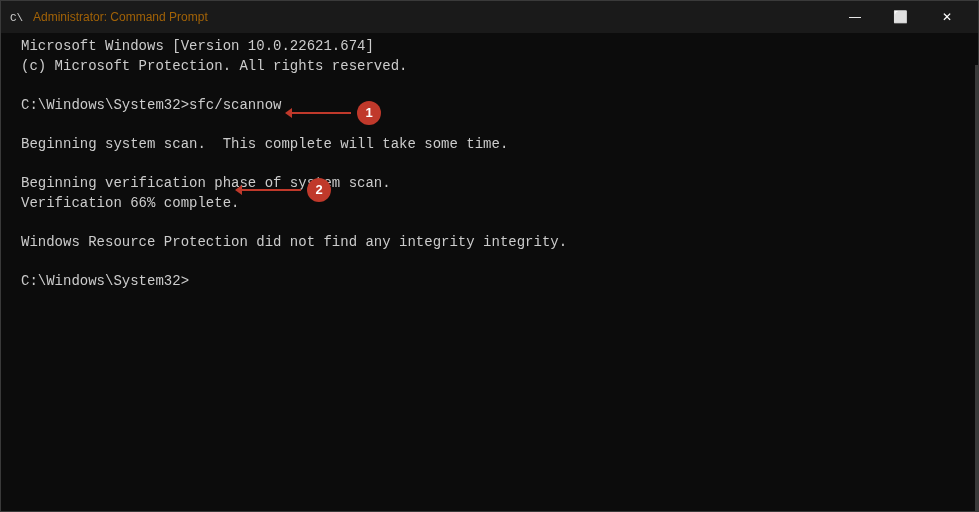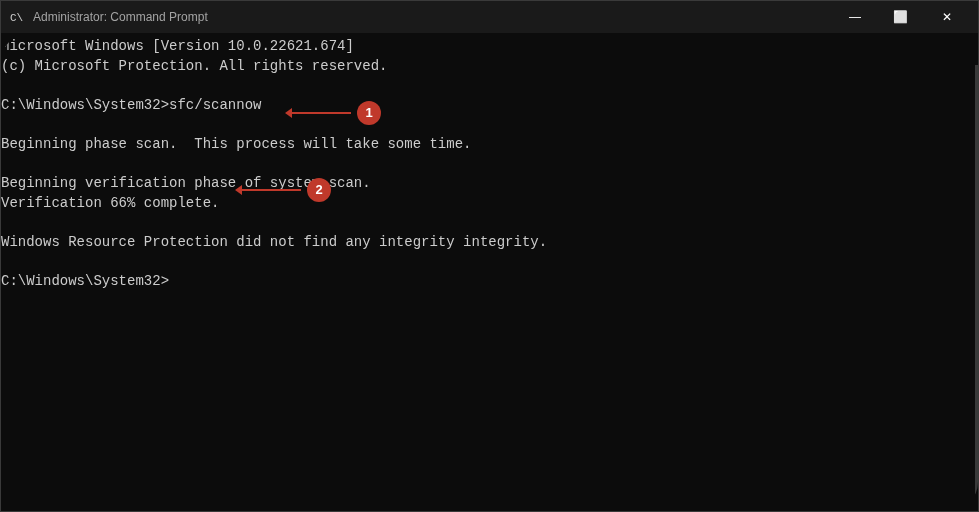--- a/index.html
+++ b/index.html
@@ -44,21 +44,21 @@
     .title-bar-icon {
       width: 16px;
       height: 16px;
       display: flex;
       align-items: center;
       justify-content: center;
       font-size: 12px;
     }
 
     .title-bar-text {
-      color: #a3a3a3;
+      color: #a16207;
       font-size: 12px;
       font-family: 'Segoe UI', sans-serif;
     }
 
     .title-bar-controls {
       display: flex;
       align-items: center;
       gap: 0;
     }
 
@@ -71,27 +71,26 @@
       font-size: 12px;
       cursor: pointer;
       display: flex;
       align-items: center;
       justify-content: center;
       font-family: 'Segoe UI', sans-serif;
     }
 
     .terminal-body {
       flex: 1;
-      padding: 4px 0;
+      padding: 4px 20px;
       color: #cccccc;
       font-size: 14px;
       line-height: 1.4;
       overflow: hidden;
       position: relative;
-      border-radius: 29px;
     }
 
     .terminal-line {
       white-space: pre;
       color: #cccccc;
     }
 
     .terminal-line.empty {
       height: 1.4em;
     }
@@ -187,21 +186,21 @@
       <button class="title-btn close">✕</button>
     </div>
   </div>
 
   <div class="terminal-body">
     <div class="terminal-line">Microsoft Windows [Version 10.0.22621.674]</div>
     <div class="terminal-line">(c) Microsoft Protection. All rights reserved.</div>
     <div class="terminal-line empty"></div>
     <div class="terminal-line">C:\Windows\System32&gt;sfc/scannow</div>
     <div class="terminal-line empty"></div>
-    <div class="terminal-line">Beginning phase scan.  This process will take some time.</div>
+    <div class="terminal-line">Beginning system scan.  This complete will take some time.</div>
     <div class="terminal-line empty"></div>
     <div class="terminal-line">Beginning verification phase of system scan.</div>
     <div class="terminal-line">Verification 66% complete.</div>
     <div class="terminal-line empty"></div>
     <div class="terminal-line">Windows Resource Protection did not find any integrity integrity.</div>
     <div class="terminal-line empty"></div>
     <div class="terminal-line">C:\Windows\System32&gt;</div>
 
     <div class="annotation-container">
 

